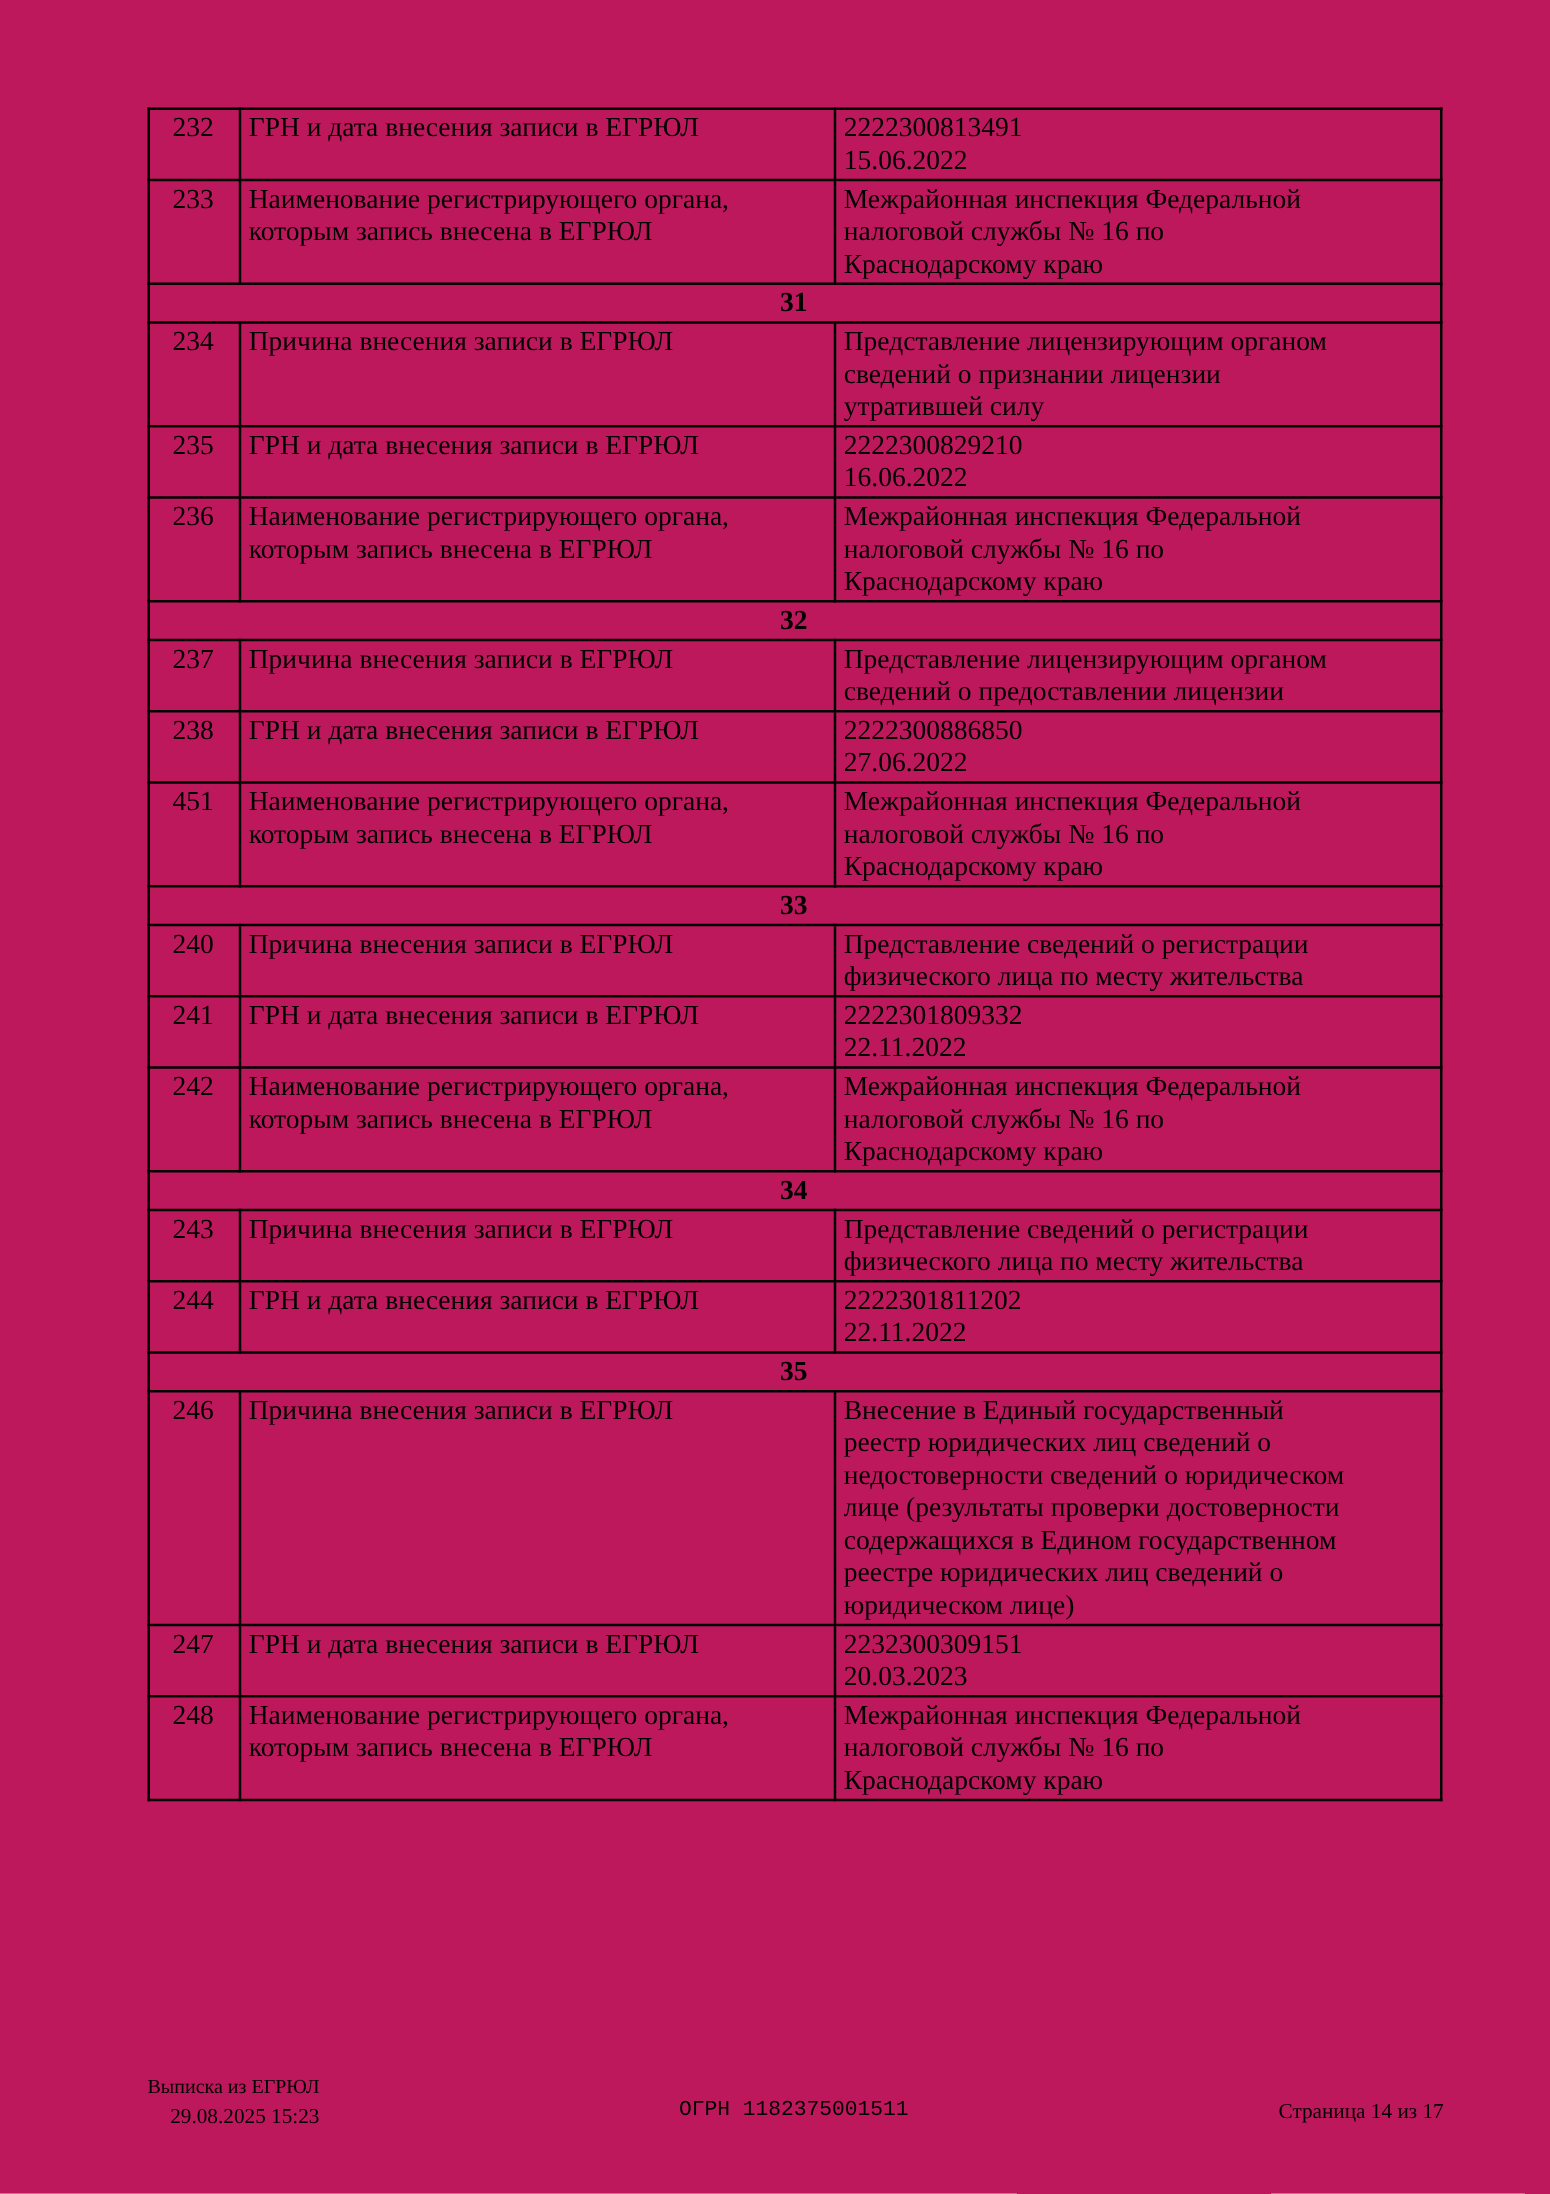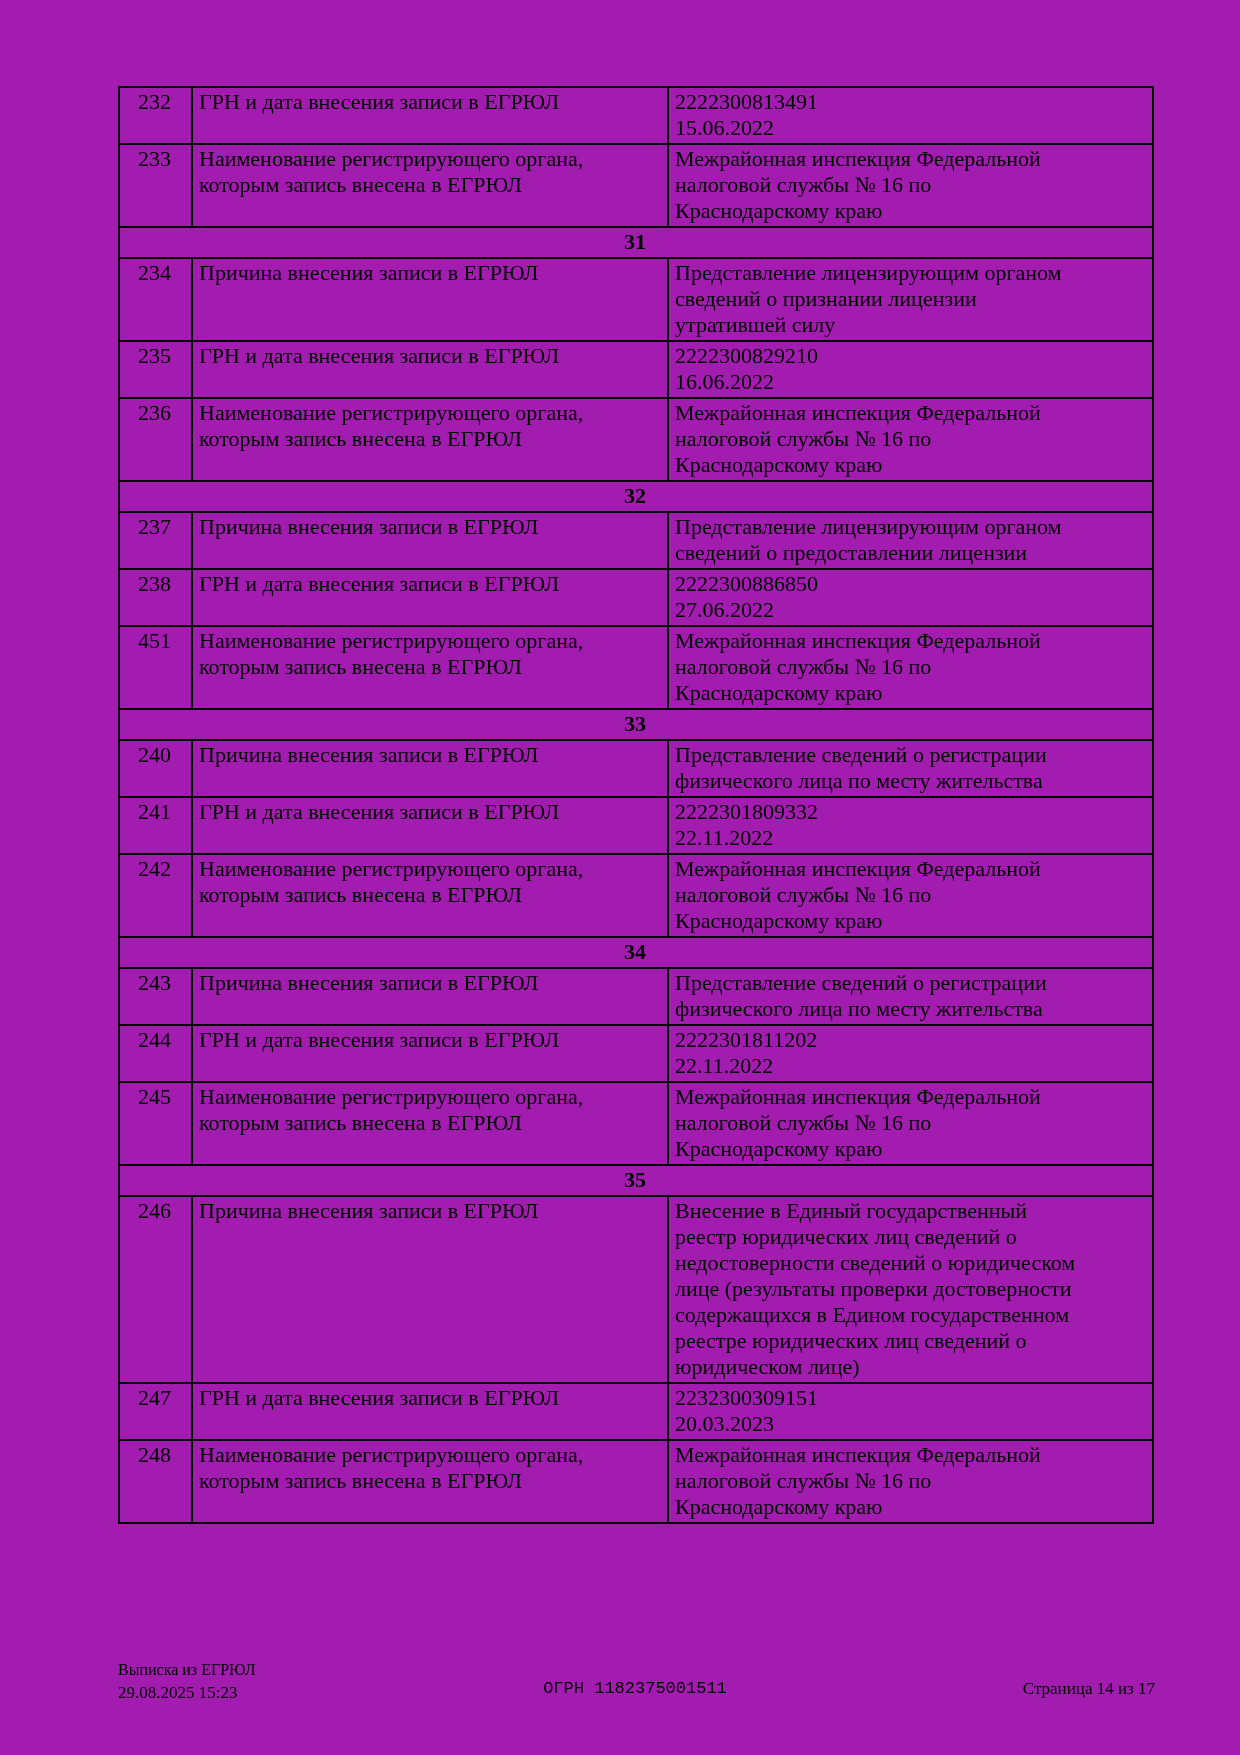--- a/index.html
+++ b/index.html
@@ -1,20 +1,20 @@
 <!DOCTYPE html>
 <html><head>
 <meta charset="utf-8">
 <style>
   html, body { margin: 0; padding: 0; background: #e8e8e8; }
   .page {
     position: relative;
     width: 1240px;
     height: 1755px;
-    background: #a21caf;
+    background: #be185d;
     font-family: "Liberation Serif", serif;
     color: #000000;
     overflow: hidden;
   }
   table.records {
     position: absolute;
     left: 118px;
     top: 86px;
     width: 1034px;
     border-collapse: collapse;
@@ -42,21 +42,21 @@
     white-space: normal;
   }
   .footer-left {
     position: absolute;
     left: 118px;
     top: 1658px;
     font-size: 16px;
     line-height: 23px;
   }
   .footer-left .doc-title { font-weight: normal; }
-  .footer-left .doc-datetime { font-size: 17px; font-weight: normal; }
+  .footer-left .doc-datetime { font-size: 17px; font-weight: normal; text-align: right; }
   .footer-center {
     position: absolute;
     left: 118px;
     top: 1679px;
     width: 1034px;
     text-align: center;
     font-size: 17px;
     font-family: Liberation Mono, monospace;
   }
   .footer-right {
@@ -187,28 +187,20 @@
 физического лица по месту жительства</td>
   </tr>
 
   <tr>
     <td class="cell-num">244</td>
     <td class="cell-label">ГРН и дата внесения записи в ЕГРЮЛ</td>
     <td class="cell-value">2222301811202
 22.11.2022</td>
   </tr>
 
-  <tr>
-    <td class="cell-num">245</td>
-    <td class="cell-label">Наименование регистрирующего органа,
-которым запись внесена в ЕГРЮЛ</td>
-    <td class="cell-value">Межрайонная инспекция Федеральной
-налоговой службы № 16 по
-Краснодарскому краю</td>
-  </tr>
 
   <tr>
     <td class="cell-section" colspan="3">35</td>
   </tr>
 
   <tr>
     <td class="cell-num">246</td>
     <td class="cell-label">Причина внесения записи в ЕГРЮЛ</td>
     <td class="cell-value">Внесение в Единый государственный
 реестр юридических лиц сведений о

